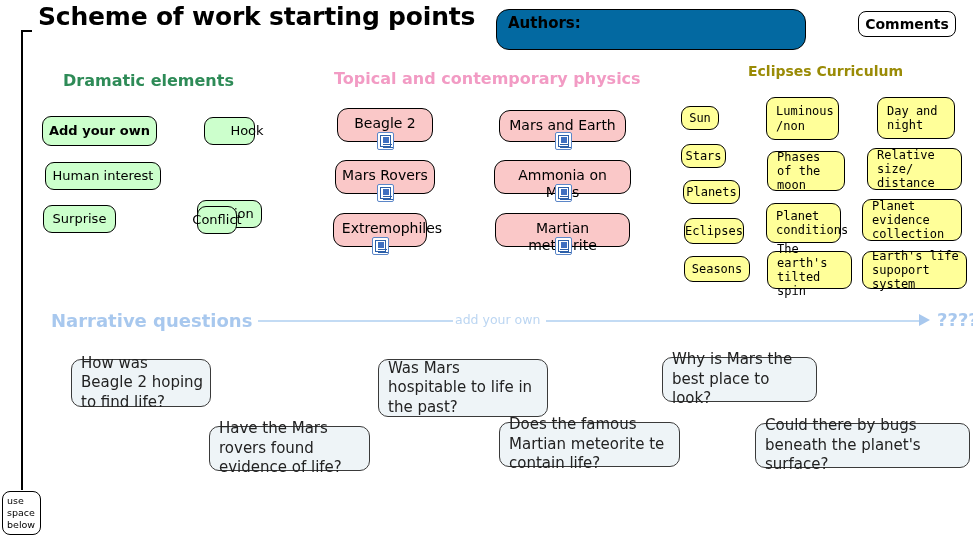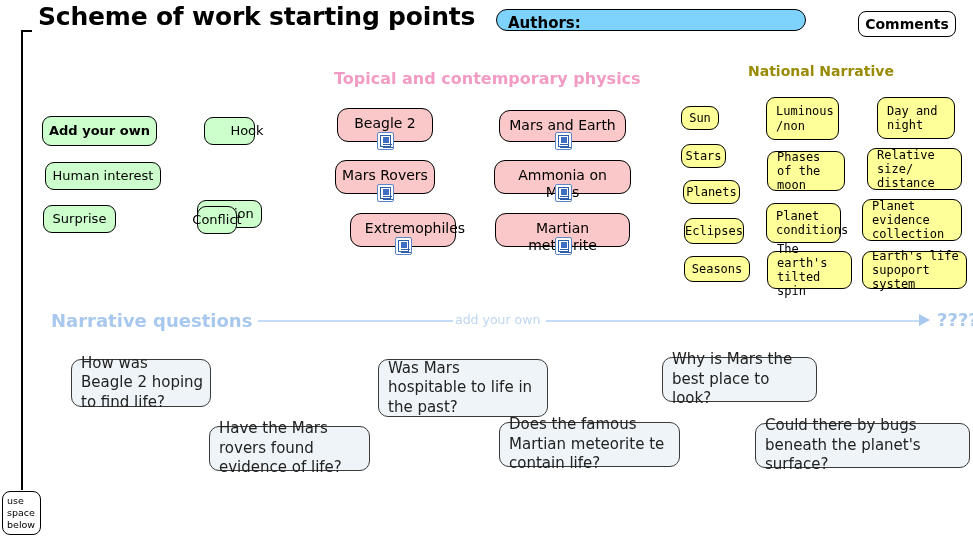--- a/index.html
+++ b/index.html
@@ -29,24 +29,24 @@
     letter-spacing: -0.2px;
     white-space: nowrap;
   }
 
   
   #authors-field {
     position: absolute;
     left: 496px;
     top: 9px;
     width: 310px;
-    height: 22px;
+    height: 41px;
     border: 1.3px solid #000000;
     border-radius: 13px;
-    background: #7dd3fc;
+    background: #0369a1;
     box-sizing: border-box;
     text-align: right;
   }
   #authors-label {
     position: absolute;
     left: 11px;
     top: 4px;
     font-size: 15px;
     color: #000000;
     font-weight: bold;
@@ -261,22 +261,23 @@
 
   <div id="authors-field">
     <span id="authors-label">Authors:</span>
   </div>
 
   <div id="comments-button">Comments</div>
 
   <div id="left-tick"></div>
   <div id="left-spine"></div>
 
+  <div class="section-heading" id="heading-dramatic">Dramatic elements</div>
   <div class="section-heading" id="heading-topical">Topical and contemporary physics</div>
-  <div class="section-heading" id="heading-national">National Narrative</div>
+  <div class="section-heading" id="heading-national">Eclipses Curriculum</div>
 
   <div class="node green bold" style="left:42px;  top:116px; width:115px; height:30px;">
     <span class="label">Add your own</span>
   </div>
   <div class="node green" style="left:45px;  top:162px; width:116px; height:28px;">
     <span class="label">Human interest</span>
   </div>
   <div class="node green" style="left:43px;  top:205px; width:73px;  height:28px;">
     <span class="label">Surprise</span>
   </div>
@@ -305,21 +306,21 @@
     <span class="label">Mars Rovers</span>
     <span class="doc-icon">
         <span class="doc-inner">
           <span class="doc-img"></span>
           <span class="doc-line l1"></span>
           <span class="doc-line l2"></span>
           <span class="doc-line l3"></span>
         </span>
       </span>
   </div>
-  <div class="node pink" style="left:350px; top:213px; width:106px; height:34px;padding-left:24px;">
+  <div class="node pink" style="left:333px; top:213px; width:94px; height:34px;padding-left:24px;">
     <span class="label">Extremophiles</span>
     <span class="doc-icon">
         <span class="doc-inner">
           <span class="doc-img"></span>
           <span class="doc-line l1"></span>
           <span class="doc-line l2"></span>
           <span class="doc-line l3"></span>
         </span>
       </span>
   </div>

